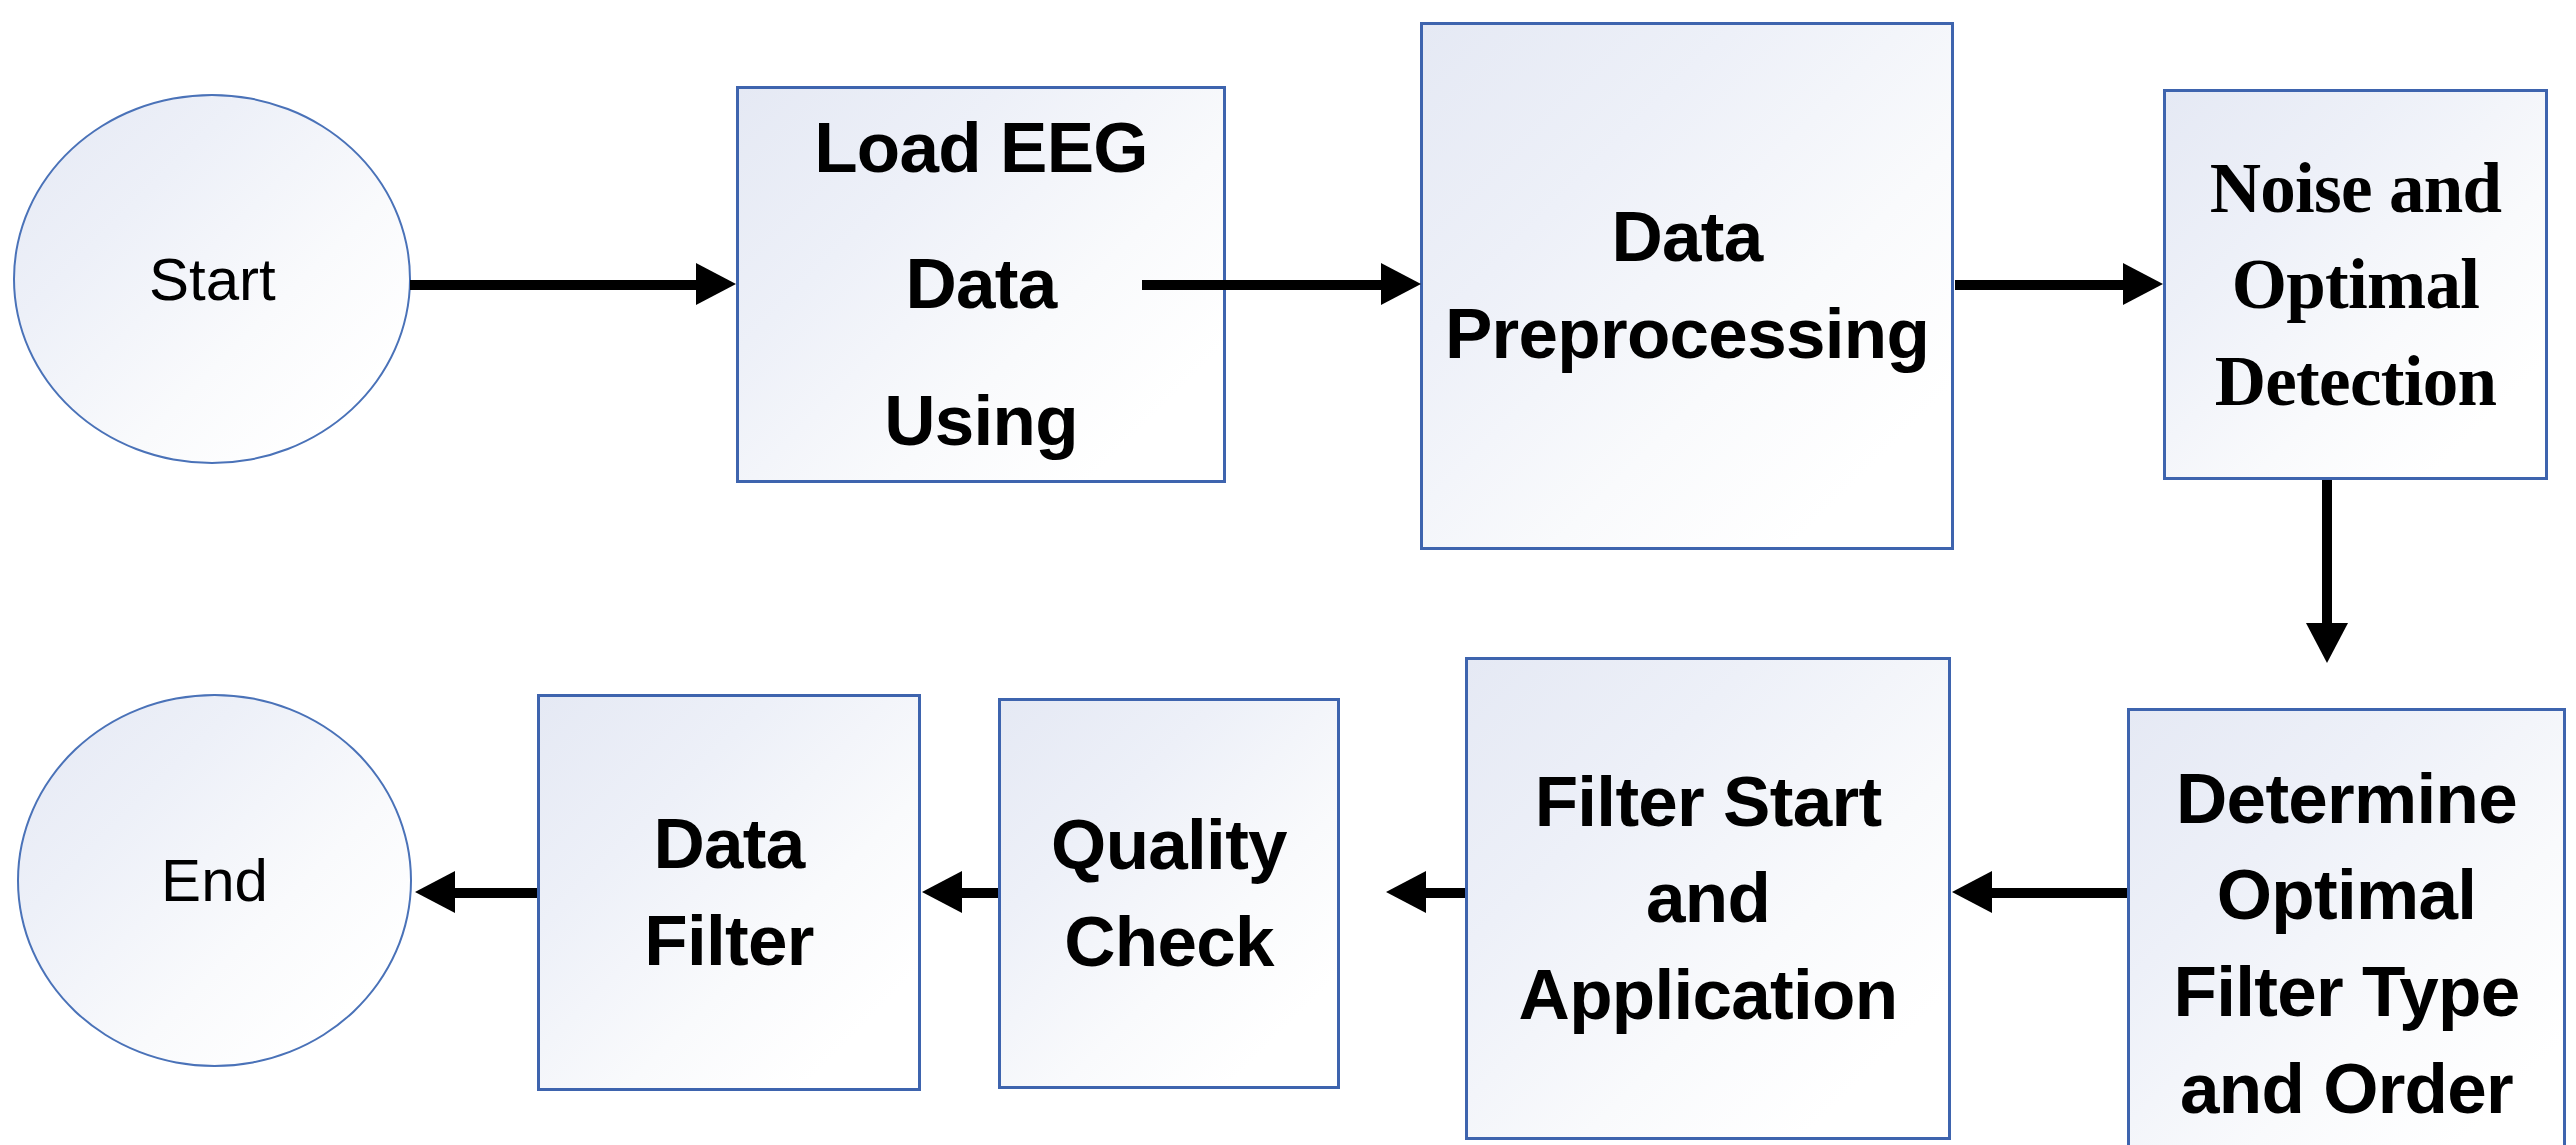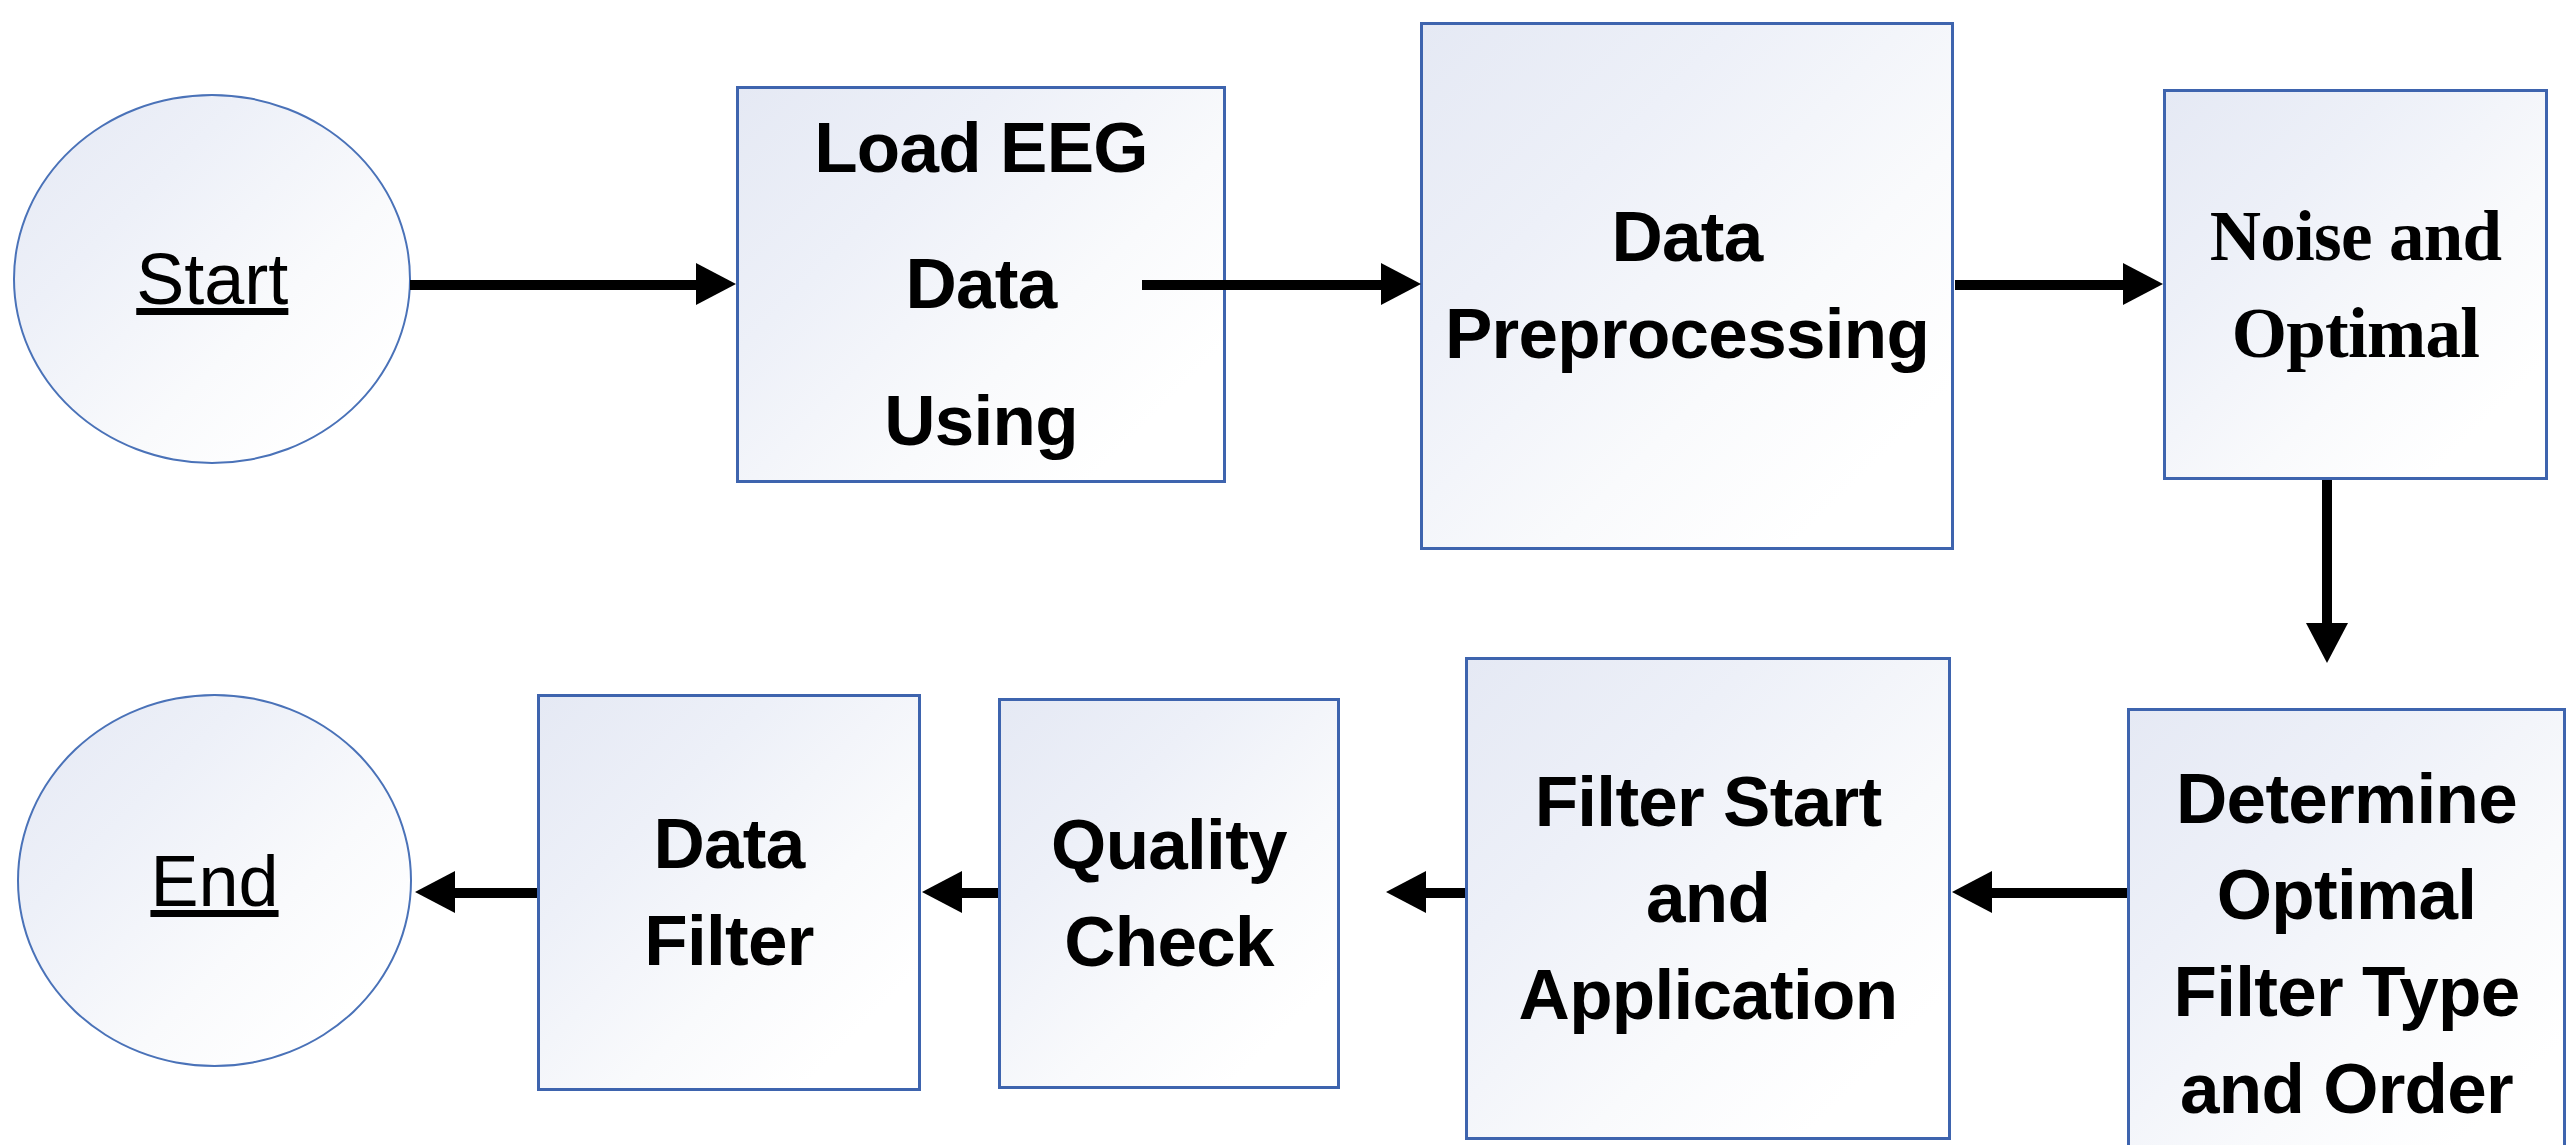--- a/index.html
+++ b/index.html
@@ -32,23 +32,22 @@
     border: 3px solid #3e64ae;
     font-weight: 700;
     font-size: 71px;
     line-height: 1.36;
     letter-spacing: -0.7px;
   }
   .ellipse {
     border: 2.2px solid #4a72b8;
     border-radius: 50%;
     font-weight: 400;
-    font-size: 72px;
+    font-size: 60px;
     letter-spacing: 0;
-    text-decoration: underline;
   }
   .line { white-space: nowrap; }
 
   .shaft {
     position: absolute;
     background: #000000;
   }
   .head {
     position: absolute;
     width: 0;
@@ -115,20 +114,21 @@
   </div>
 
   <div class="node box" id="node-preprocess">
     <span class="line">Data</span>
     <span class="line">Preprocessing</span>
   </div>
 
   <div class="node box" id="node-noise">
     <span class="line">Noise and</span>
     <span class="line">Optimal</span>
+    <span class="line">Detection</span>
   </div>
 
   <div class="node box" id="node-determine">
     <span class="line">Determine</span>
     <span class="line">Optimal</span>
     <span class="line">Filter Type</span>
     <span class="line">and Order</span>
   </div>
 
   <div class="node box" id="node-filter">

